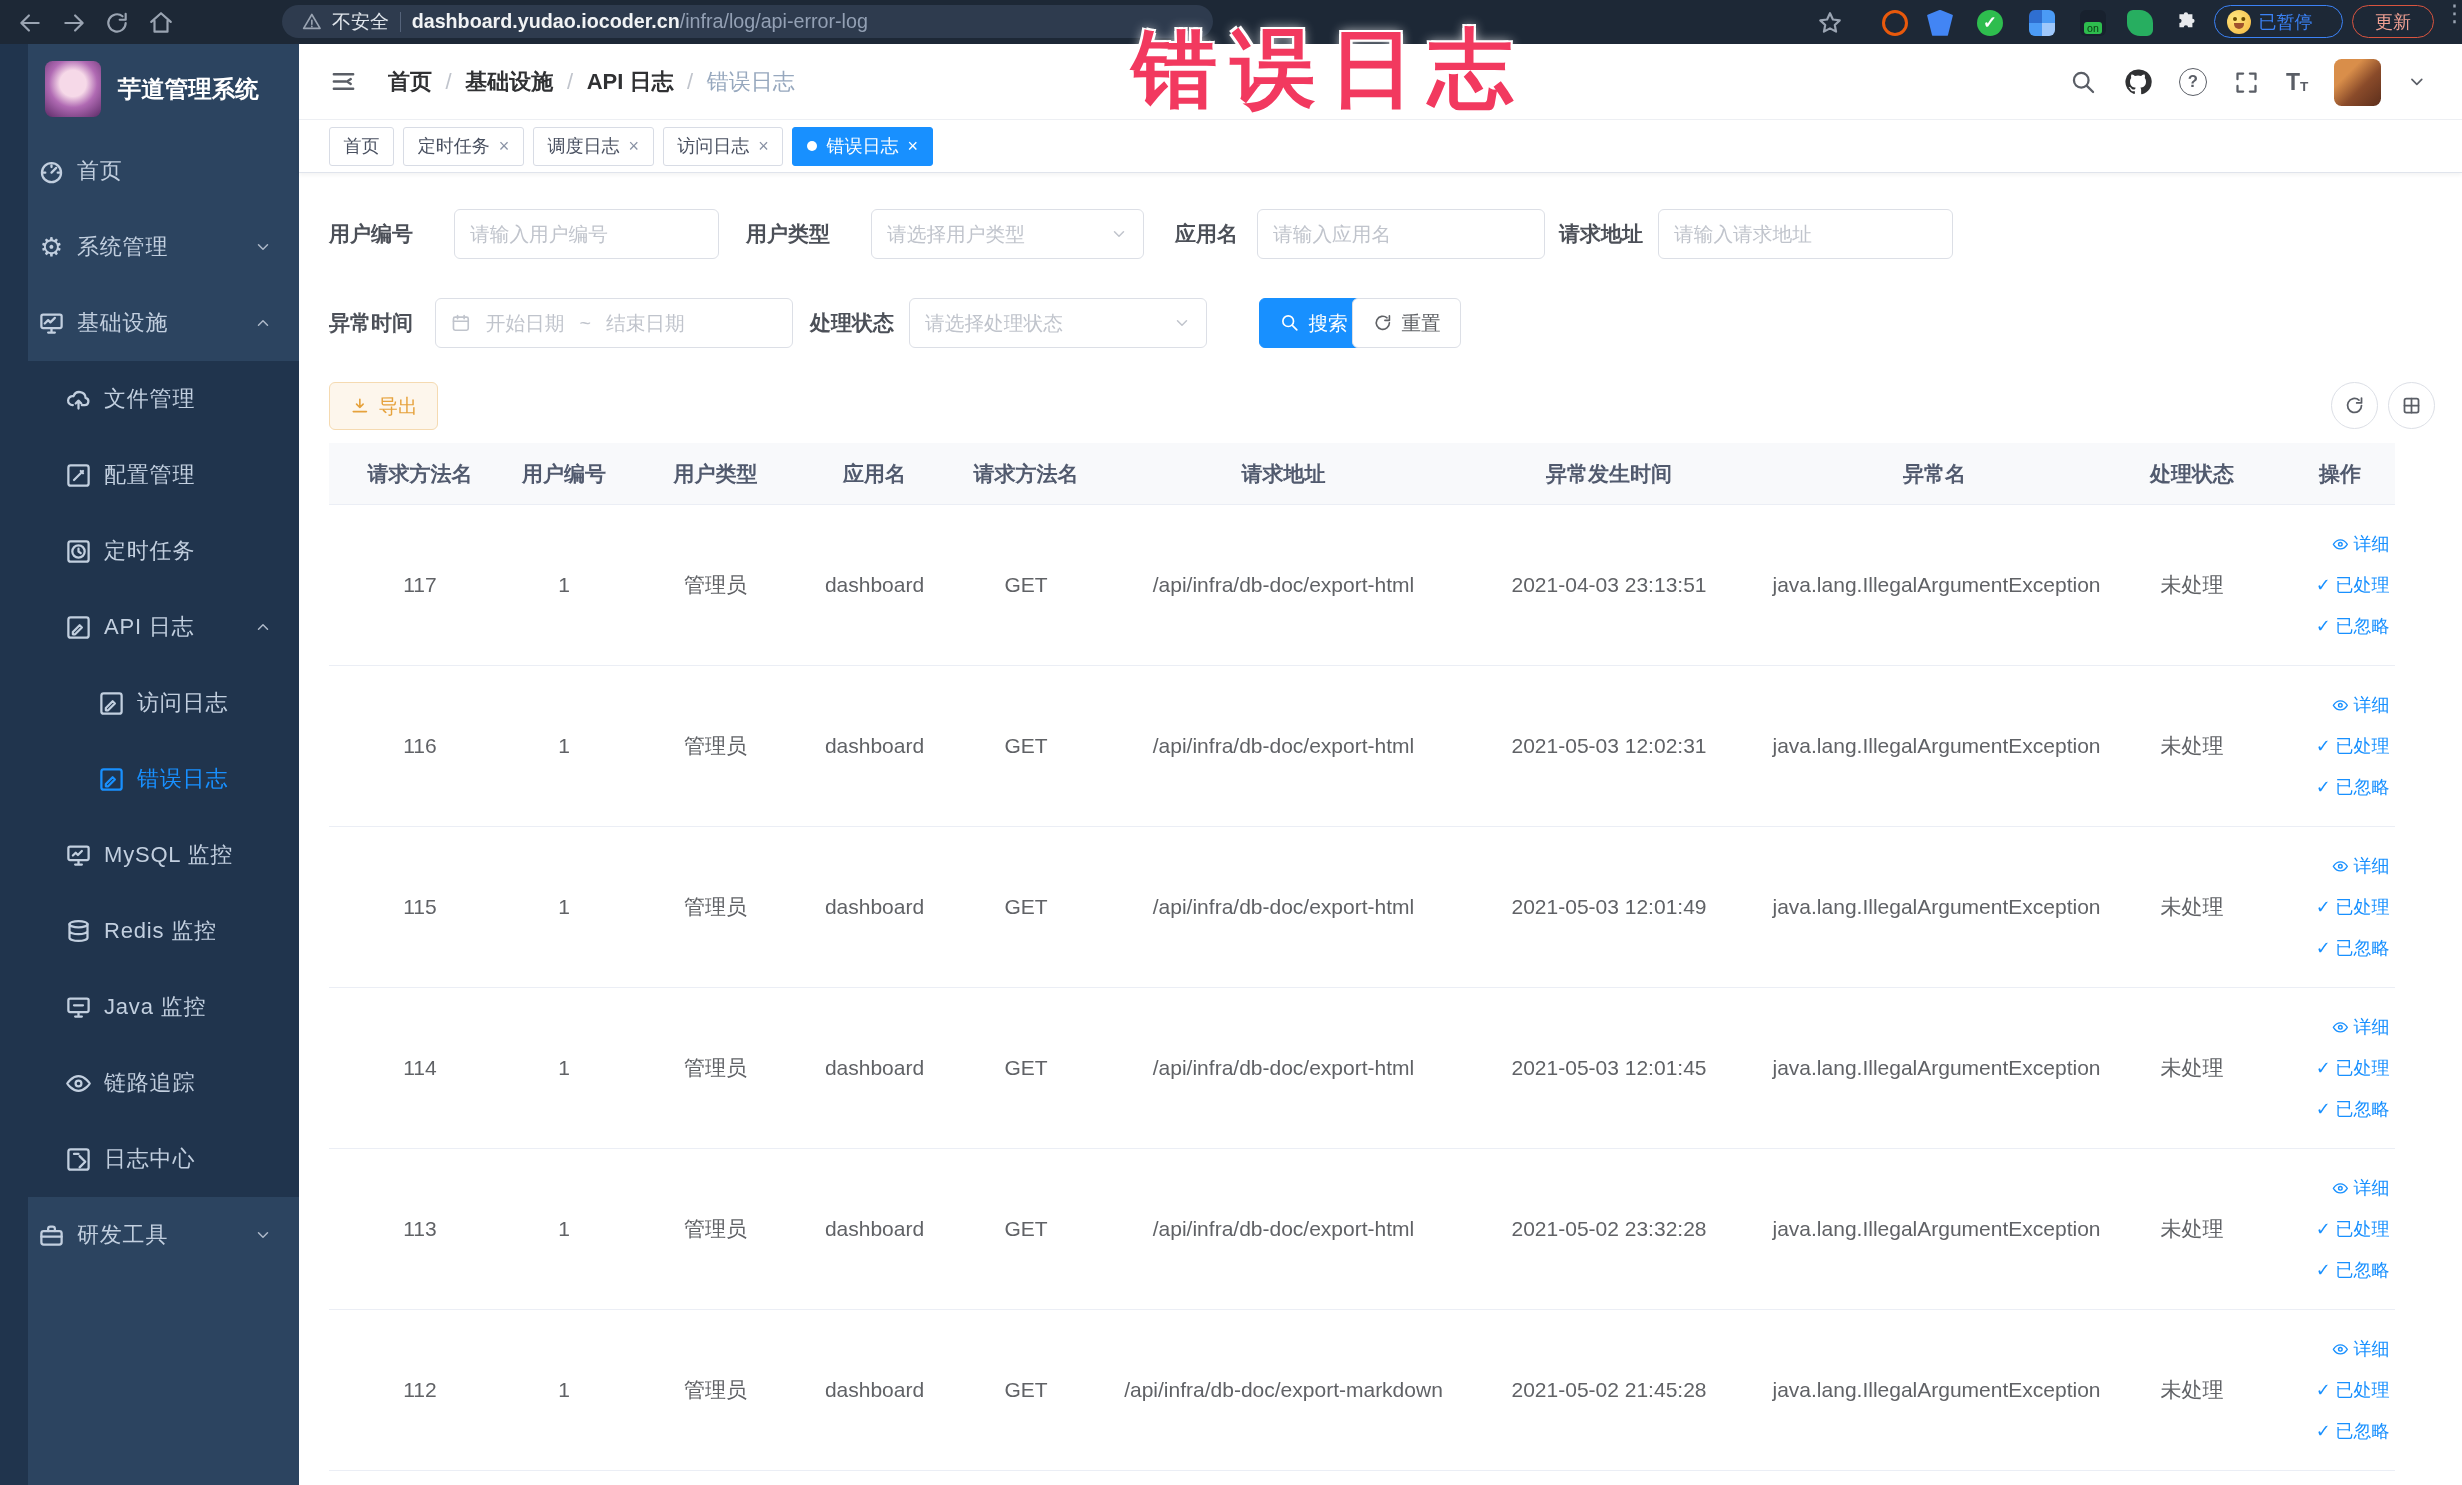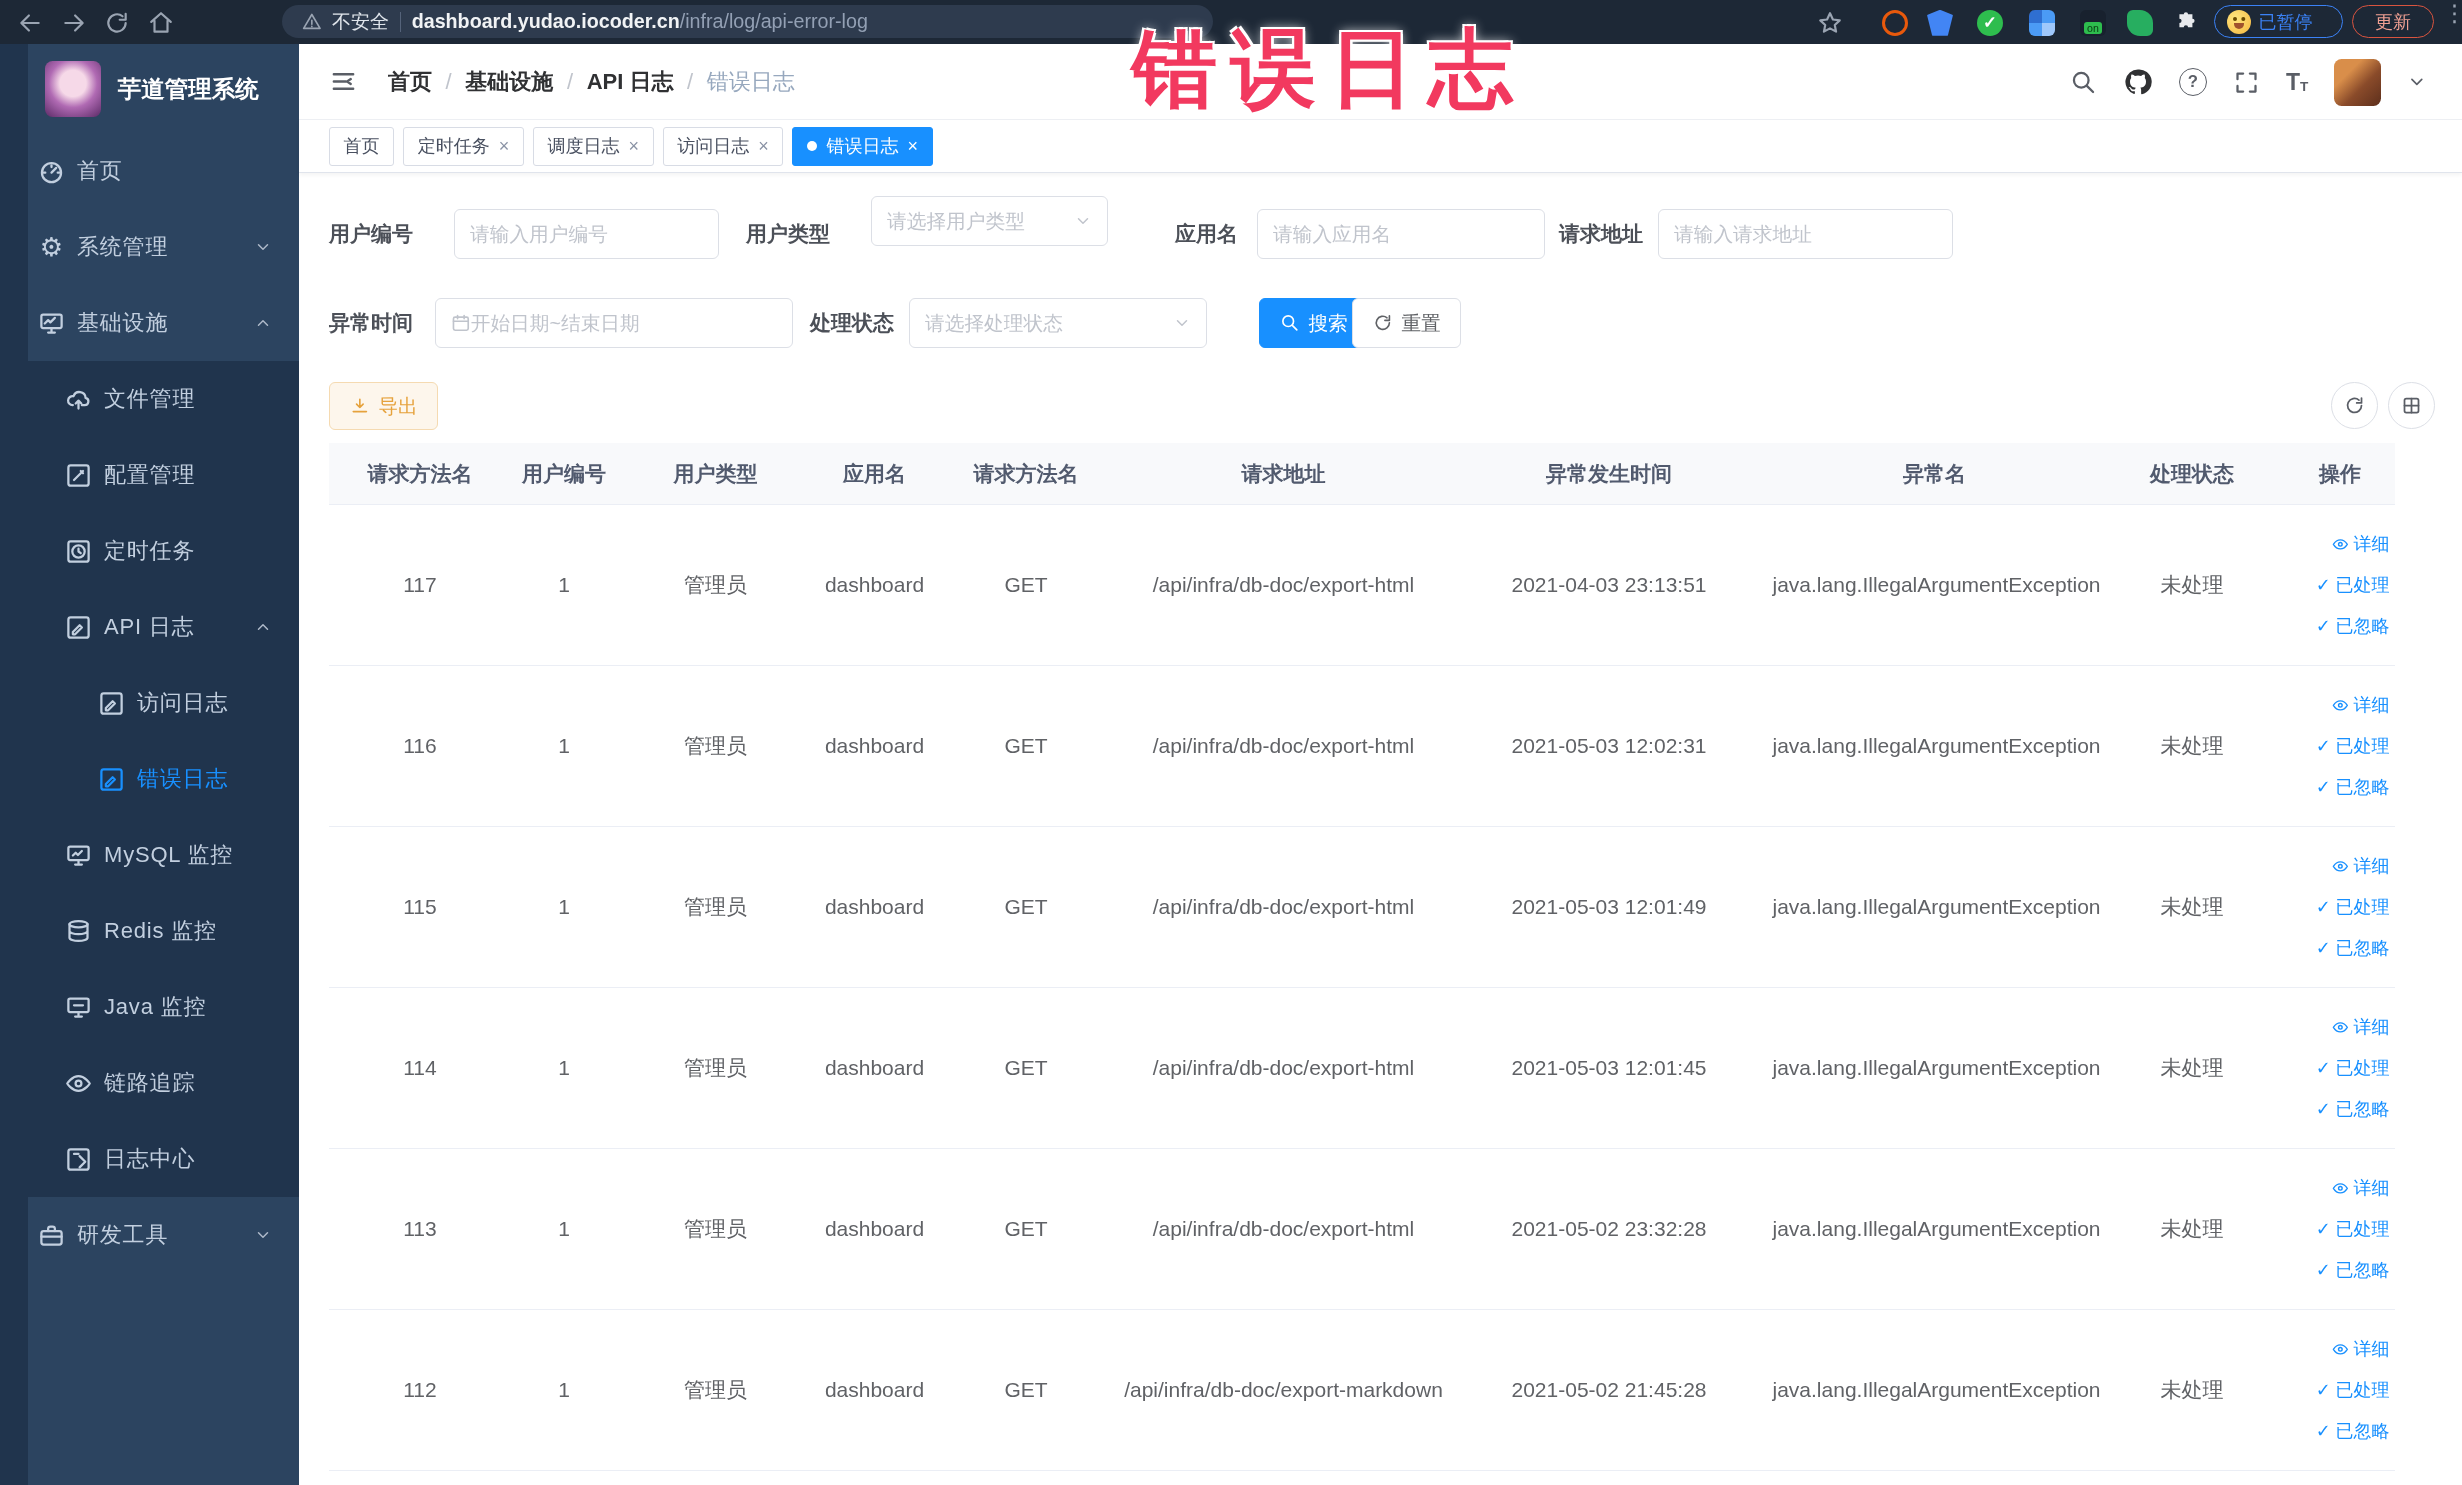--- a/index.html
+++ b/index.html
@@ -77,21 +77,21 @@
   
   .f-label{font-size:21px;font-weight:bold;color:#4c5058;}
   .f-input{height:50px;box-sizing:border-box;border:1.5px solid #dcdfe6;border-radius:6px;
     font-size:19.7px;color:#606266;padding:0 15px;font-family:"Liberation Sans",sans-serif;background:#fff;outline:none;width:100%;}
   .f-input::placeholder{color:#c0c4cc;}
   .f-sel{height:50px;box-sizing:border-box;border:1.5px solid #dcdfe6;border-radius:6px;background:#fff;
     display:flex;align-items:center;justify-content:space-between;padding:0 15px;font-size:19.7px;color:#c0c4cc;}
   .abs{position:absolute;}
   .vcenter{display:flex;align-items:center;}
   .daterange{height:50px;box-sizing:border-box;border:1.5px solid #dcdfe6;border-radius:6px;background:#fff;
-    display:flex;align-items:center;padding:0 15px;font-size:19.7px;color:#c0c4cc;}
+    display:flex;align-items:center;padding:0 15px;font-size:19.7px;color:#c0c4cc;gap:15px;}
   .btn{height:50px;box-sizing:border-box;border-radius:6px;font-size:19.7px;display:flex;align-items:center;
     justify-content:center;gap:9px;padding:0 19.7px;cursor:pointer;}
   .btn-primary{background:#1890ff;color:#fff;border:1.5px solid #1890ff;}
   .btn-plain{background:#fff;color:#606266;border:1.5px solid #dcdfe6;}
   .btn-warn{background:#fdf6ec;color:#e6a23c;border:1.5px solid #f5dab1;height:48px;}
   .circle-btn{width:45px;height:45px;border-radius:50%;border:1.5px solid #dcdfe6;background:#fff;color:#5a5e66;
     display:flex;align-items:center;justify-content:center;}
 
   
   .table{position:absolute;left:30px;top:399px;width:2066px;font-size:21px;color:#606266;}
@@ -352,21 +352,21 @@
 
     <div class="abs vcenter" style="left:30px;top:165px;height:50px">
       <span class="f-label">用户编号</span>
     </div>
     <div class="abs" style="left:155px;top:165px;width:265px">
       <input class="f-input" placeholder="请输入用户编号" style="">
     </div>
     <div class="abs vcenter" style="left:447px;top:165px;height:50px">
       <span class="f-label">用户类型</span>
     </div>
-    <div class="abs f-sel" style="left:572px;top:152px;width:237px">
+    <div class="abs f-sel" style="left:572px;top:165px;width:273px">
       <span>请选择用户类型</span>
       <svg class="ic" style="width:18px;height:18px" viewBox="0 0 24 24">
           <path d="M6 9l6 6 6-6"></path>
         </svg>
     </div>
     <div class="abs vcenter" style="left:876px;top:165px;height:50px">
       <span class="f-label">应用名</span>
     </div>
     <div class="abs" style="left:958px;top:165px;width:288px">
       <input class="f-input" placeholder="请输入应用名" style="">

